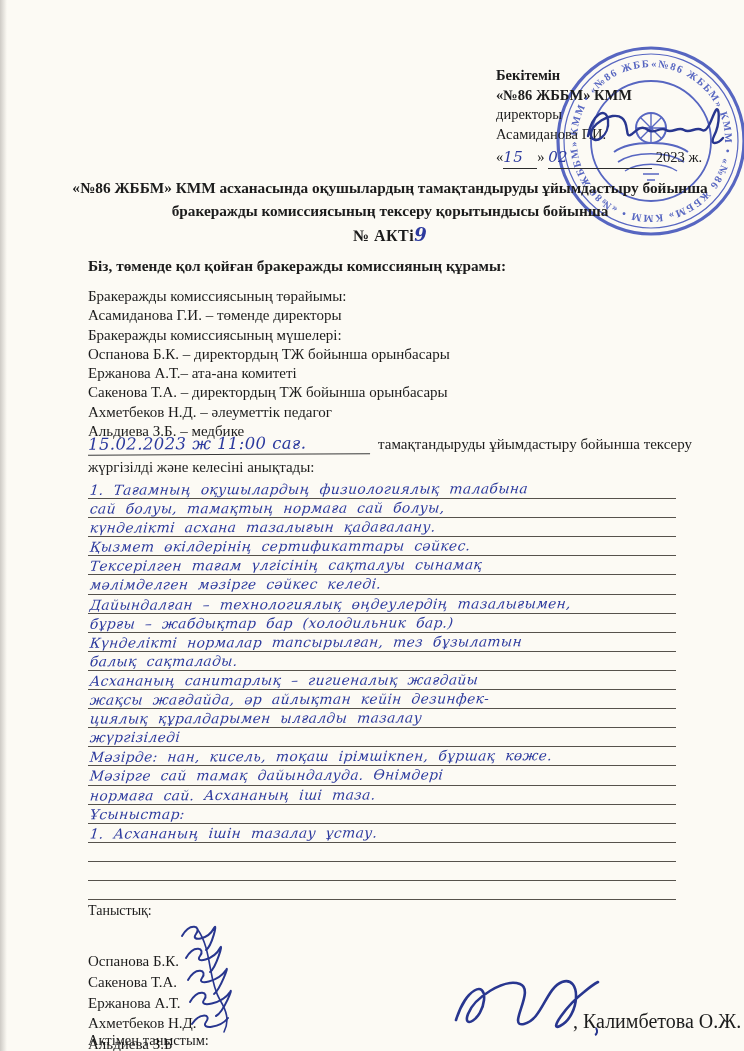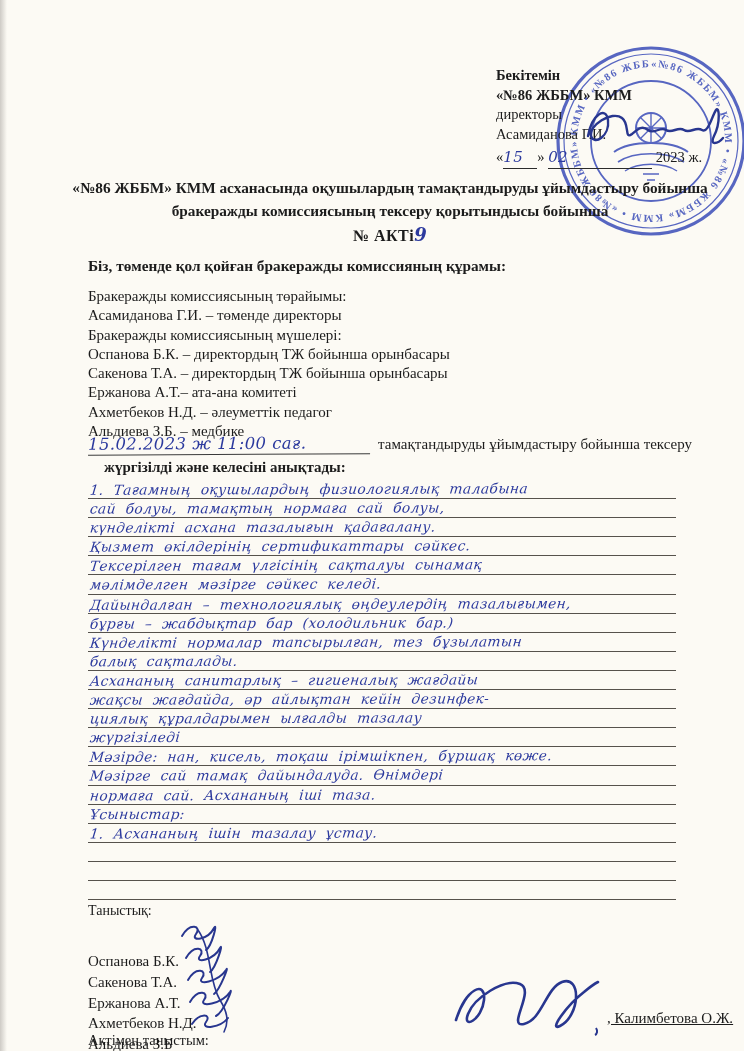--- a/index.html
+++ b/index.html
@@ -33,34 +33,34 @@
   .title{left:70px; top:176px; width:640px; font-size:15.3px; line-height:23px; z-index:3;}
   .act-line{left:70px; top:224px; width:640px; font-size:16px; letter-spacing:.5px;}
   .act-line .hand{font-size:18px;}
   .intro{left:88px; top:257px; font-size:15.3px;}
   .commission{left:88px; top:287px; font-size:15px; line-height:19.3px;}
   
   .dt-line{left:88px; top:434px; width:620px; font-size:15px; white-space:nowrap;}
   .dt-hand{display:inline-block; width:282px; border-bottom:1.4px solid #3a3a3a;
            font-size:16.5px; padding-bottom:1px; transform:rotate(-.3deg);}
   .dt-line .printed{margin-left:8px;}
-  .printed2{left:104px; top:459px; font-size:15px;font-weight:bold;}
+  .printed2{left:88px; top:459px; font-size:15px;}
   
   .findings{left:88px; top:480px; width:588px;}
   .f-line{height:18.1px; border-bottom:1.4px solid #56524c; overflow:hidden;
           white-space:nowrap;}
   .f-line span{font-size:13.8px; word-spacing:5px; display:inline-block;
                transform:skewX(-6deg) rotate(-.2deg); padding-left:2px;}
   
   .known{left:88px; top:903px; font-size:14px;}
   .signers{left:88px; top:951px; font-size:15px; line-height:20.8px;}
   .ack{left:88px; top:1032px; font-size:14.5px;}
   .sig-column{left:168px; top:920px; z-index:3;}
   .sig-kalim{left:448px; top:972px; z-index:3;}
-  .kalim-name{left:607px; top:1010px; font-size:15px;text-decoration:underline;}
+  .kalim-name{left:573px; top:1010px; font-size:20px;}
 </style>
 </head>
 <body>
 
 <div class="page">
 
   <div class="abs stamp">
     <svg width="202" height="202" viewBox="0 0 202 202">
       <g fill="none" stroke="#2f42b5">
         <circle cx="101" cy="101" r="93" stroke-width="3.2"></circle>
@@ -110,22 +110,22 @@
     <span>№   АКТі</span><span class="hand">9</span>
   </div>
 
   <div class="abs intro bold">Біз, төменде қол қойған бракеражды комиссияның құрамы:</div>
 
   <div class="abs commission">
     <div>Бракеражды комиссиясының төрайымы:</div>
     <div>Асамиданова Г.И. – төменде директоры</div>
     <div>Бракеражды комиссиясының мүшелері:</div>
     <div>Оспанова Б.К. – директордың ТЖ бойынша орынбасары</div>
+    <div>Ержанова А.Т.– ата-ана комитеті</div>
     <div>Сакенова Т.А.  – директордың ТЖ бойынша орынбасары</div>
-    <div>Ержанова А.Т.– ата-ана комитеті</div>
     <div>Ахметбеков Н.Д. – әлеуметтік педагог</div>
     <div>Альдиева З.Б. – медбике</div>
   </div>
 
   <div class="abs dt-line">
     <span class="dt-hand hand">15.02.2023 ж    11:00 сағ.</span><span class="printed">тамақтандыруды ұйымдастыру бойынша тексеру</span>
   </div>
   <div class="abs printed2">жүргізілді және келесіні анықтады:</div>
 
   <div class="abs findings">

